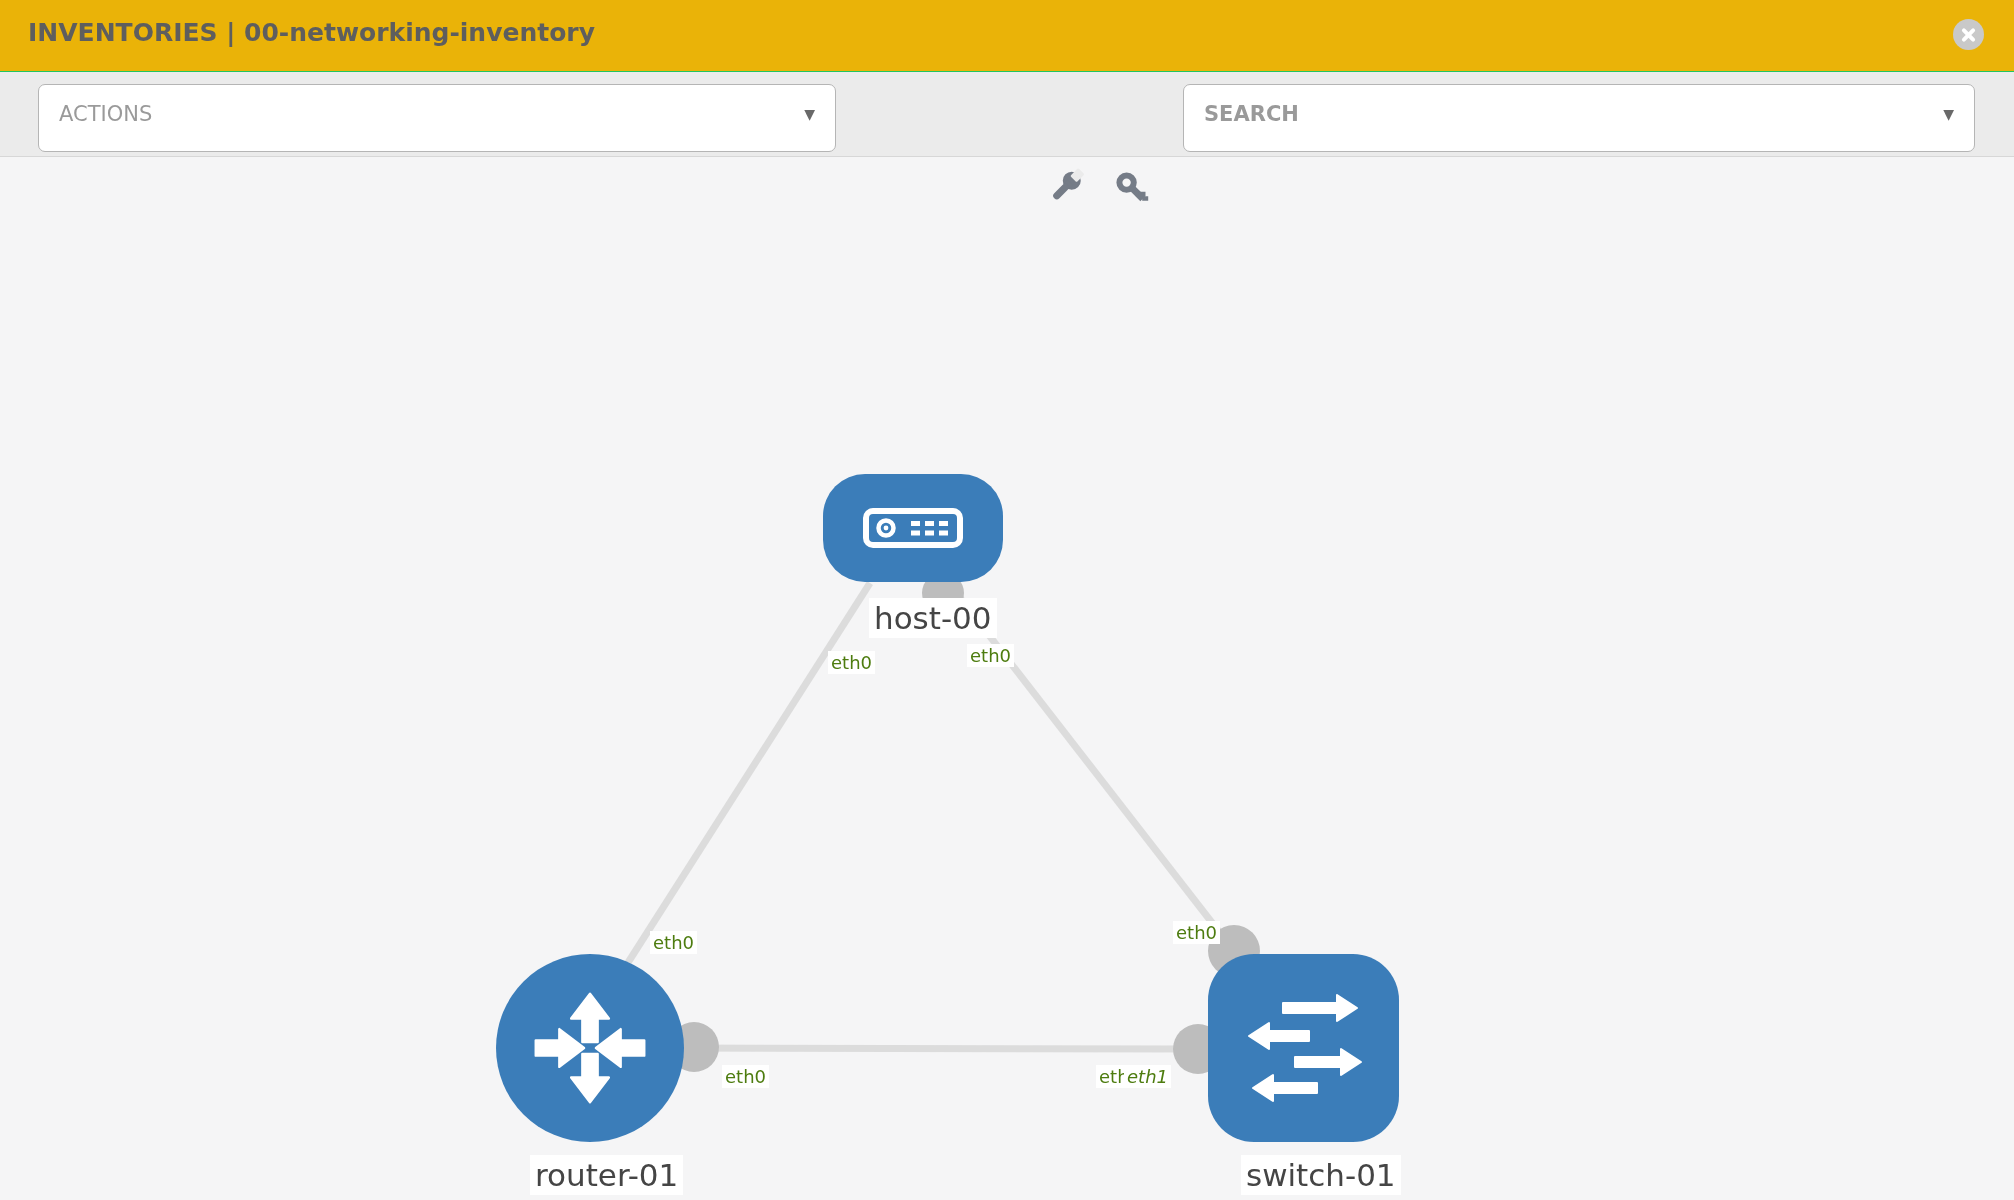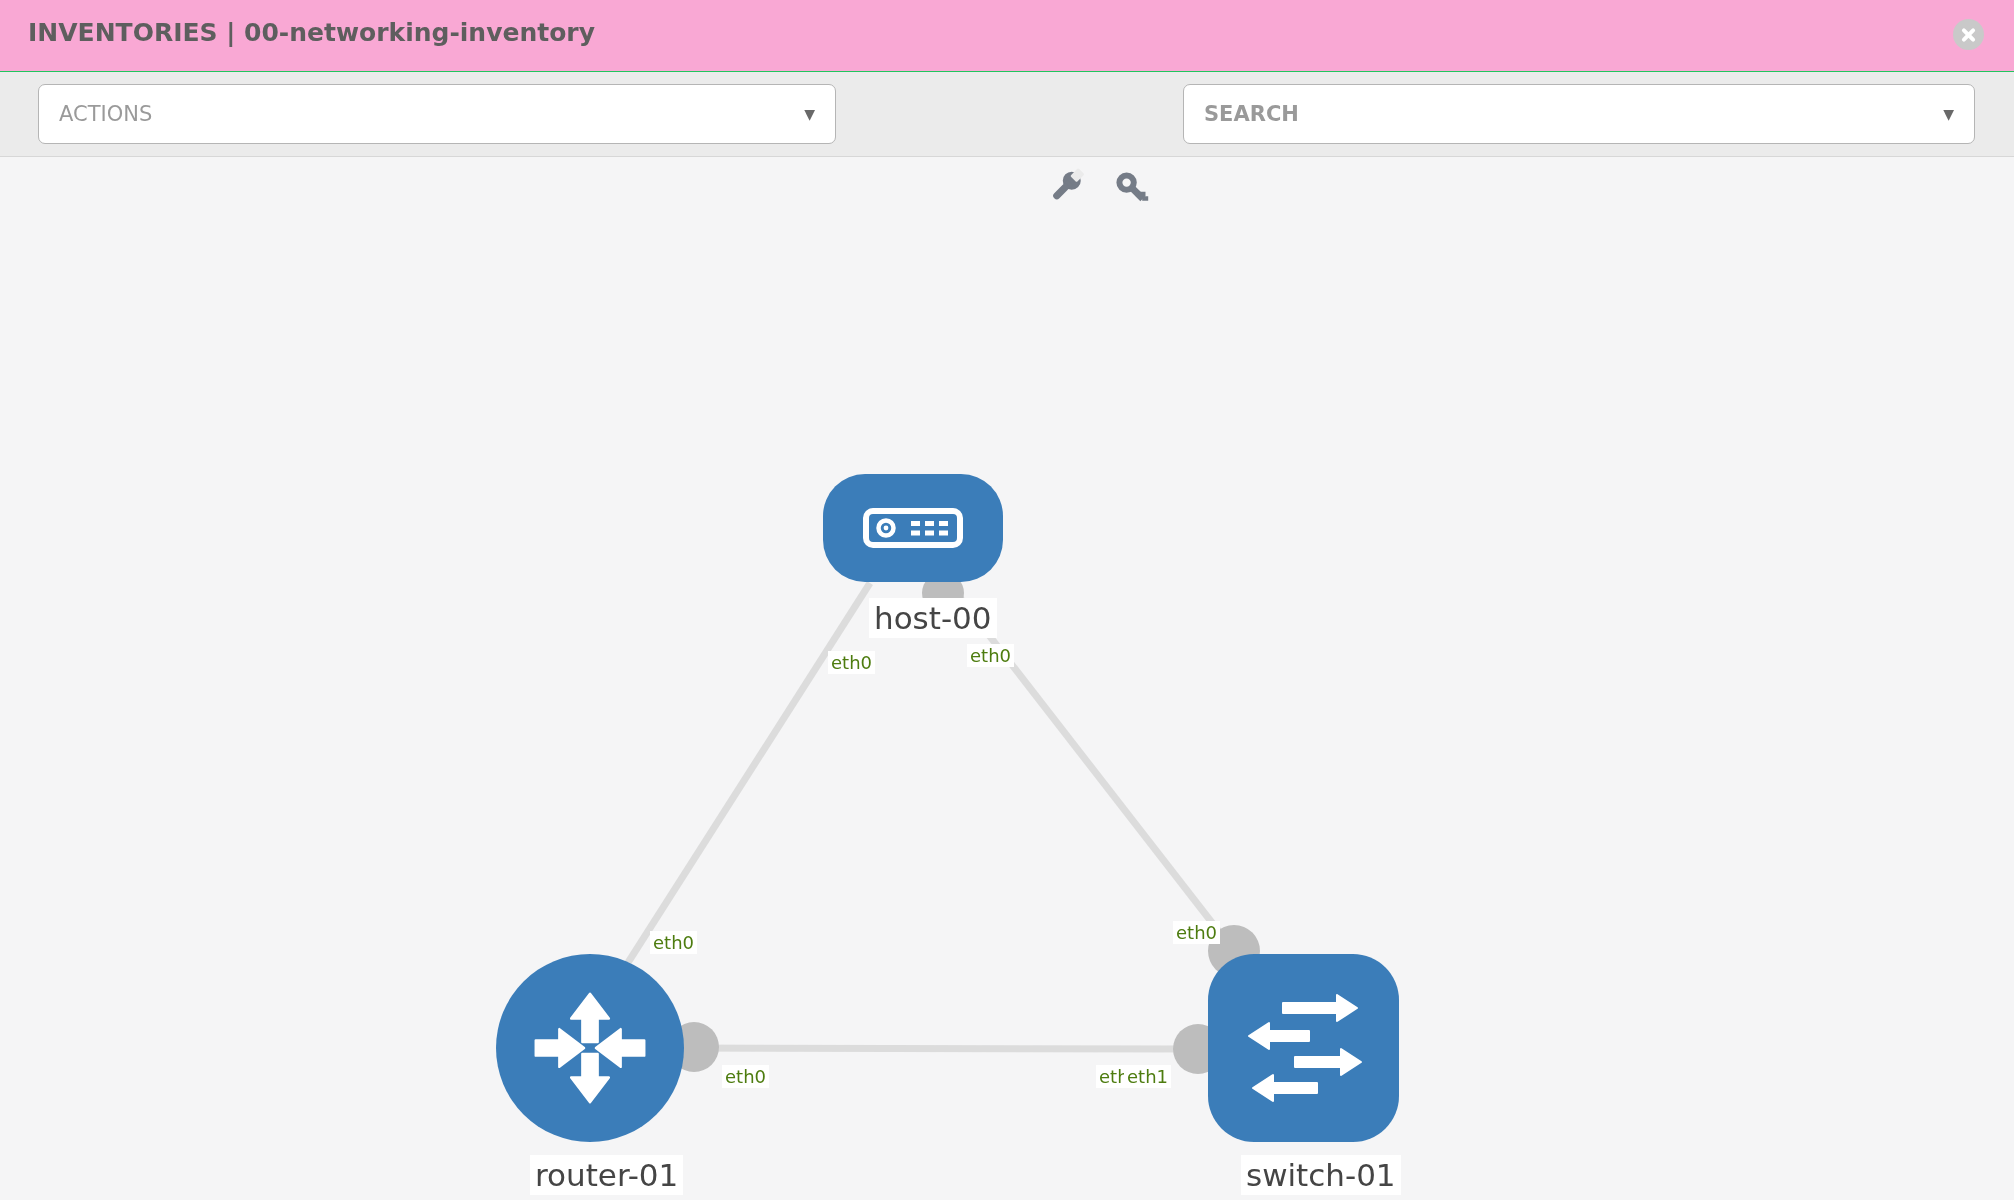--- a/index.html
+++ b/index.html
@@ -1,32 +1,32 @@
 <!DOCTYPE html>
 <html><head>
 <meta charset="utf-8">
 <style>
   html,body{margin:0;padding:0;background:#fff;}
   #app{position:relative;width:2014px;height:1200px;overflow:hidden;
        font-family:"DejaVu Sans","Liberation Sans",sans-serif;background:#f5f5f6;}
 
   
-  .header{position:absolute;top:0;left:0;right:0;height:71px;background:#f9a8d4;
+  .header{position:absolute;top:0;left:0;right:0;height:71px;background:#eab308;
           border-bottom:5px solid #22c55e;z-index:30;}
   .title{position:absolute;left:28px;top:18px;font-size:25px;font-weight:bold;color:#5e5e5e;}
   .close-btn{position:absolute;right:30px;top:19px;width:31px;height:31px;border-radius:50%;
              background:#c9c9c9;z-index:31;}
   .close-btn .bar{position:absolute;left:7px;top:13.5px;width:17px;height:4px;border-radius:2px;background:#fff;}
   .close-btn .bar.b1{transform:rotate(45deg);}
   .close-btn .bar.b2{transform:rotate(-45deg);}
 
   
   .toolbar{position:absolute;top:72px;left:0;right:0;height:84px;background:#ebebeb;
            border-bottom:1px solid #d7d7d7;z-index:30;}
-  .select{position:absolute;top:12px;height:60px;background:#fff;border:1px solid #b5b5b5;
+  .select{position:absolute;top:12px;height:68px;background:#fff;border:1px solid #b5b5b5;
           border-radius:7px;box-sizing:border-box;color:#9a9a9a;font-size:21px;
           line-height:58px;padding-left:20px;cursor:pointer;}
   .select .caret{position:absolute;right:20px;top:0;height:58px;display:flex;align-items:center;
                  color:#696969;font-size:14px;}
   #actions-select{left:38px;width:798px;}
   #search-select{left:1183px;width:792px;font-weight:bold;}
   .tool-icon{position:absolute;cursor:pointer;}
   #wrench-icon{left:1049px;top:96px;}
   #key-icon{left:1114px;top:98px;}
 
@@ -46,21 +46,21 @@
   #label-switch{left:1241px;top:998px;}
 
   .eth-label{position:absolute;z-index:7;background:#fff;color:#4d7c0f;font-size:18px;
              padding:1px 3px;white-space:nowrap;margin-top:37px;}
   #eth-host-left{left:828px;top:457px;}
   #eth-host-right{left:967px;top:450px;}
   #eth-router-top{left:650px;top:737px;}
   #eth-router-right{left:722px;top:871px;}
   #eth-switch-top{left:1173px;top:727px;}
   #eth-switch-back{left:1096px;top:871px;z-index:6;}
-  #eth-switch-front{left:1124px;top:871px;z-index:7;}
+  #eth-switch-front{left:1124px;top:871px;z-index:7;font-style:italic;}
 </style>
 </head>
 <body>
 
 <div id="app">
 
   <div class="canvas">
     <svg id="links-svg" width="2014" height="1200" viewBox="0 0 2014 1200">
 
       <line x1="870" y1="426" x2="622" y2="815" stroke="#dcdcdc" stroke-width="7"></line>

